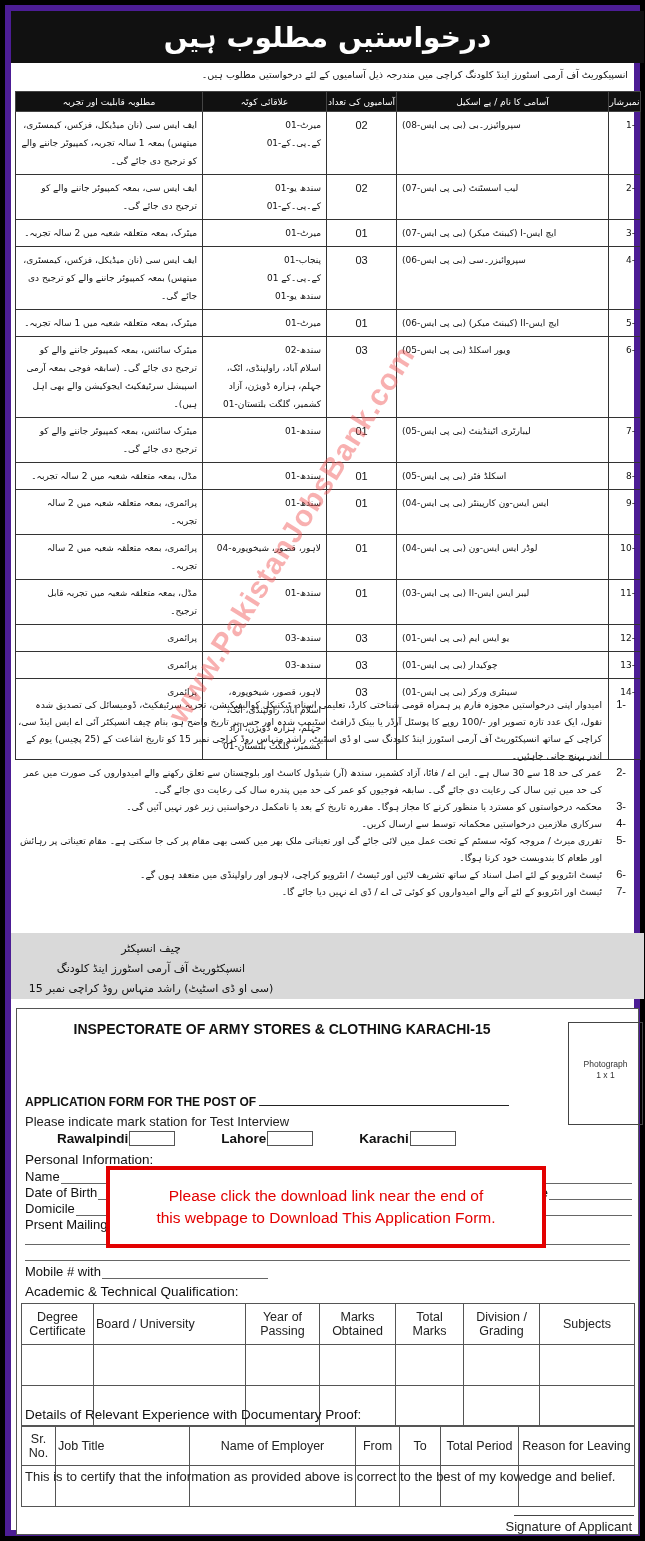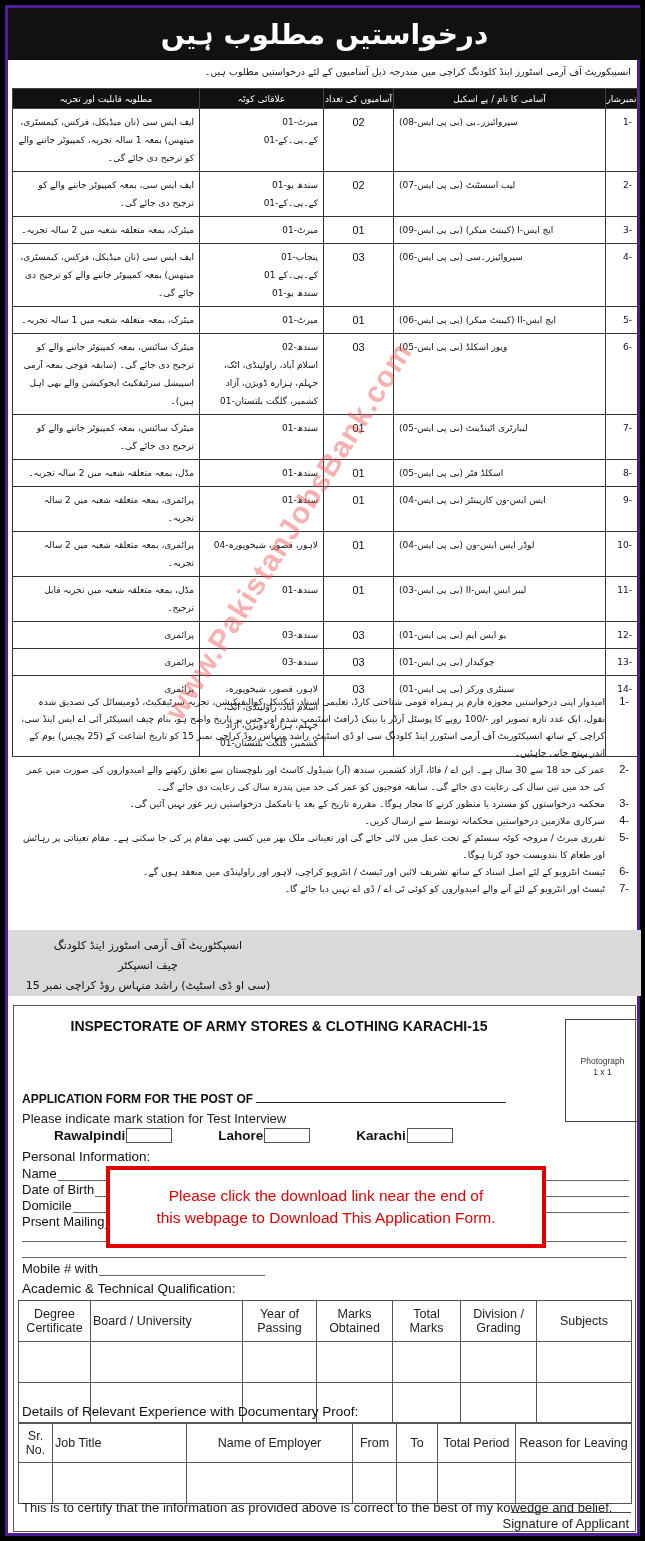--- a/index.html
+++ b/index.html
@@ -1,19 +1,19 @@
 <!DOCTYPE html>
 <html><head>
 <meta charset="utf-8">
 <style>
   * { box-sizing: border-box; margin: 0; padding: 0; }
   html, body { width: 645px; height: 1541px; background: #000; overflow: hidden; }
   body { position: relative; font-family: "Liberation Sans", sans-serif; color: #111; }
 
-  .frame { position: absolute; left: 5px; top: 5px; width: 635px; height: 1531px; background: #fff; border: 3px solid #4c1d95; }
+  .frame { position: absolute; left: 5px; top: 5px; width: 635px; height: 1531px; background: #fff; border: 6px solid #4c1d95; }
 
   
   .banner { position: absolute; left: 0; top: 0; width: 633px; height: 52px; background: #111; color: #fff;
             display: flex; align-items: center; justify-content: center;
             font-family: "DejaVu Sans", sans-serif; font-size: 28px; font-weight: bold; direction: rtl; }
   .intro { position: absolute; left: 6px; right: 6px; top: 58px; font-family: "DejaVu Sans", sans-serif;
            font-size: 9.5px; direction: rtl; text-align: right; }
 
   
   table.jobs { position: absolute; left: 4px; top: 80px; width: 626px; border-collapse: collapse; direction: rtl;
@@ -49,21 +49,21 @@
   .stations .st { display: flex; align-items: center; padding-left: 32px; }
   .stations .box { width: 46px; height: 15px; border: 1px solid #555; margin-left: 1px; }
   .section { position: absolute; left: 8px; font-weight: normal; font-size: 13.5px; }
   .field { position: absolute; font-size: 13px; display: flex; align-items: flex-end; }
   .field .line { flex: 1; border-bottom: 1.5px solid #666; height: 11px; margin-left: 1px; }
   .fullline { position: absolute; left: 8px; right: 8px; border-bottom: 1.5px solid #666; }
 
   table.qual, table.exp { position: absolute; left: 4px; width: 614px; border-collapse: collapse; font-size: 12.5px; color: #222; }
   table.qual th, table.exp th { font-weight: normal; border: 1px solid #555; line-height: 14px; text-align: center; padding: 1px 2px; }
   table.qual td, table.exp td { border: 1px solid #555; }
-  .certify { position: absolute; left: 8px; top: 460px; font-size: 13px; color: #222; margin-top: 34px; }
+  .certify { position: absolute; left: 8px; top: 460px; font-size: 13px; color: #222; }
   .sig-line { position: absolute; left: 497px; width: 120px; top: 506px; border-top: 1px solid #444; }
   .sig-label { position: absolute; right: 6px; top: 510px; font-size: 13px; color: #222; }
 
   
   .notice { position: absolute; left: 106px; top: 1166px; width: 440px; height: 82px; border: 4px solid #e30000; background: #fff;
             color: #e30000; font-size: 15.5px; text-align: center; display: flex; flex-direction: column; justify-content: center; line-height: 22px; }
 
   
   .watermark { position: absolute; left: 150px; top: 700px; transform-origin: left top; transform: rotate(-58deg);
                color: rgba(240,80,80,0.45); font-size: 30px; font-weight: bold; white-space: nowrap; letter-spacing: 1px; pointer-events: none; }
@@ -102,21 +102,21 @@
           <td class="post">لیب اسسٹنٹ (بی پی ایس-07)</td>
           <td class="cnt">02</td>
           <td class="quota">
             <div>سندھ یو-01</div>
             <div>کے۔پی۔کے-01</div>
           </td>
           <td class="qual">ایف ایس سی، بمعہ کمپیوٹر جاننے والے کو ترجیح دی جائے گی۔</td>
         </tr>
         <tr>
           <td class="sr">-3</td>
-          <td class="post">ایچ ایس-I (کیبنٹ میکر) (بی پی ایس-09)</td>
+          <td class="post">ایچ ایس-I (کیبنٹ میکر) (بی پی ایس-07)</td>
           <td class="cnt">01</td>
           <td class="quota">
             <div>میرٹ-01</div>
           </td>
           <td class="qual">میٹرک، بمعہ متعلقہ شعبہ میں 2 سالہ تجربہ۔</td>
         </tr>
         <tr>
           <td class="sr">-4</td>
           <td class="post">سپروائیزر۔سی (بی پی ایس-06)</td>
           <td class="cnt">03</td>
@@ -247,22 +247,22 @@
         <span>ٹیسٹ انٹرویو کے لئے اصل اسناد کے ساتھ تشریف لائیں اور ٹیسٹ / انٹرویو کراچی، لاہور اور راولپنڈی میں منعقد ہوں گے۔</span>
       </div>
       <div class="item">
         <span class="num">-7</span>
         <span>ٹیسٹ اور انٹرویو کے لئے آنے والے امیدواروں کو کوئی ٹی اے / ڈی اے نہیں دیا جائے گا۔</span>
       </div>
     </div>
 
   <div class="sigblock">
     <div class="lines">
+      <div>چیف انسپکٹر</div>
       <div>انسپکٹوریٹ آف آرمی اسٹورز اینڈ کلودنگ</div>
-      <div>چیف انسپکٹر</div>
       <div>(سی او ڈی اسٹیٹ) راشد منہاس روڈ کراچی نمبر 15</div>
     </div>
   </div>
 
   <div class="form">
     <div class="form-title">INSPECTORATE OF ARMY STORES &amp; CLOTHING KARACHI-15</div>
     <div class="photo">
       <div>Photograph</div>
       <div>1 x 1</div>
     </div>

